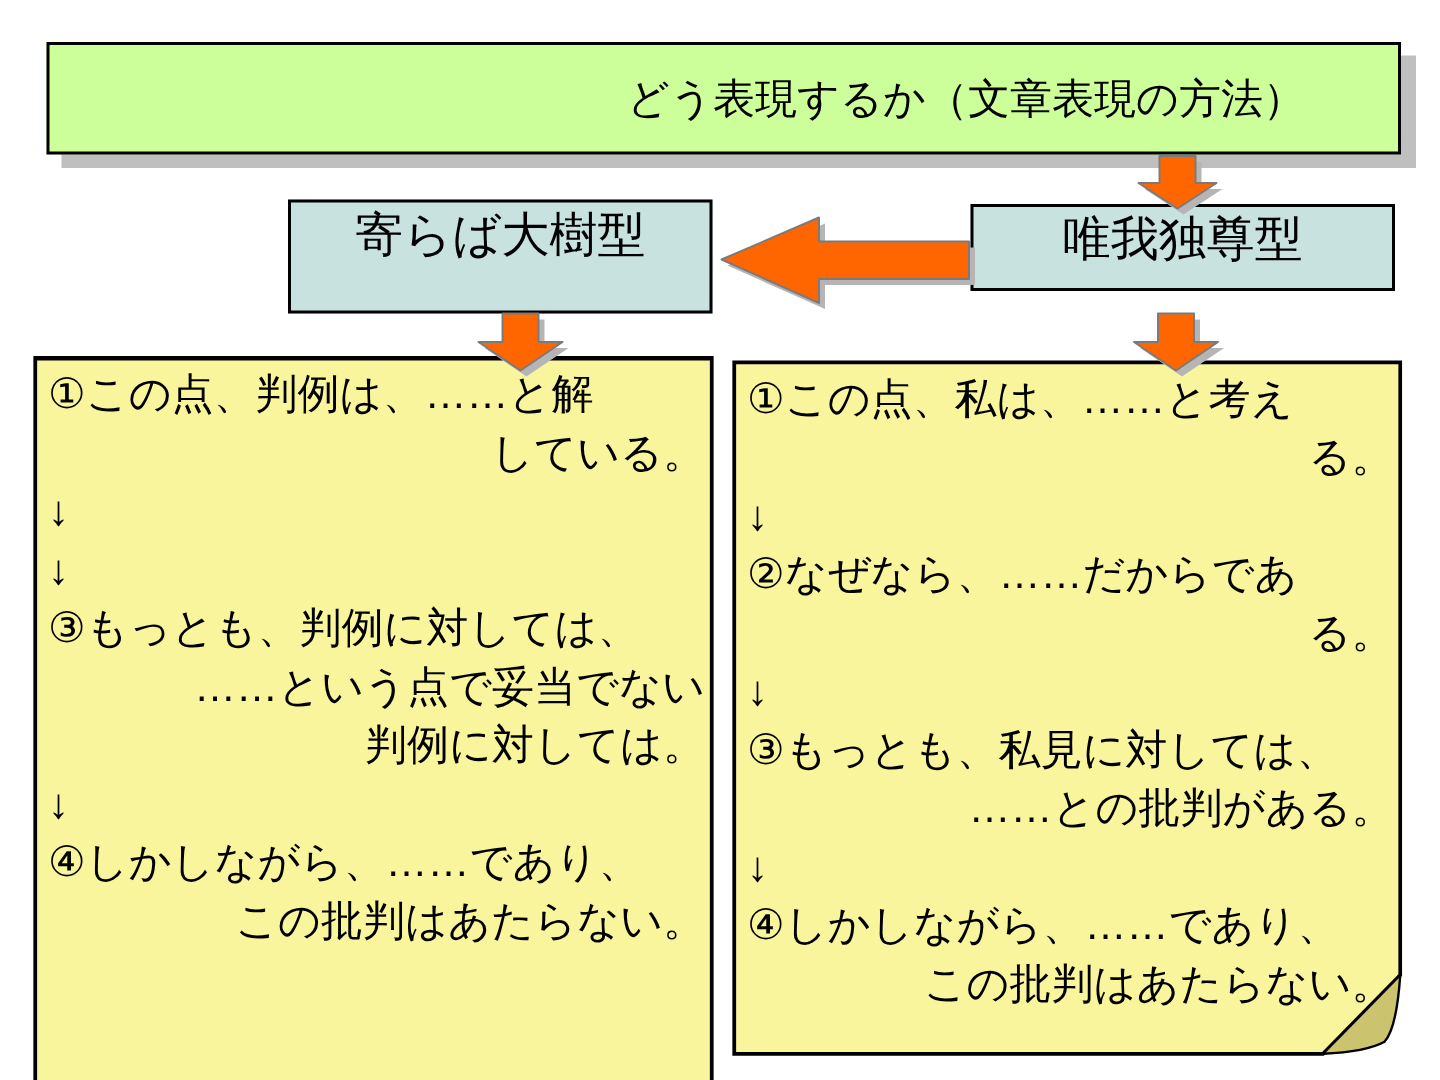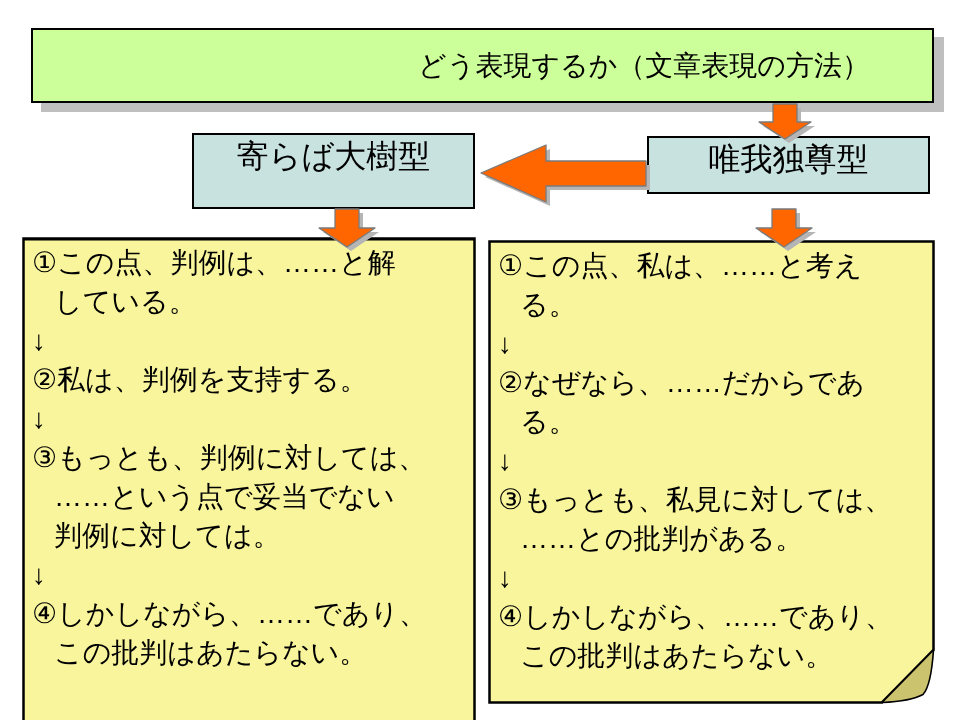--- a/index.html
+++ b/index.html
@@ -47,21 +47,21 @@
   
   .note{z-index:1;}
   .note-left{left:22px;top:237px;width:454px;height:580px;}
   .note-right{left:488px;top:240px;width:447px;height:464px;}
   .note svg.bg{position:absolute;left:0;top:0;width:100%;height:100%;}
   .note .note-text{
     position:absolute;left:0;top:0;right:0;bottom:0;
     padding:6px 6px 0 10px;
   }
   .note-line{font-size:28px;line-height:39px;white-space:nowrap;}
-  .note-line.cont{padding-left:22px;}
+  .note-line.cont{padding-left:22px;text-align:right;}
 
   .note-main{fill:var(--c-yellow);stroke:var(--c-border);stroke-width:2.5;stroke-linejoin:miter;}
   .note-flap{fill:var(--c-fold);stroke:var(--c-border);stroke-width:1.6;stroke-linejoin:round;}
 
   
   .arrows{left:0;top:0;width:960px;height:720px;z-index:5;pointer-events:none;}
   .arrow{fill:var(--c-orange);stroke:#7a7a7a;stroke-width:1.3;stroke-linejoin:round;}
   .arrow-shadow{fill:#b5b5b5;}
 </style>
 </head>
@@ -80,21 +80,20 @@
 
 <div class="abs note note-left">
   <svg class="bg" viewBox="0 0 454 468" preserveAspectRatio="none">
     <path class="note-main" d="M1.5,1.5 H452.5 V414 L401,466.5 H1.5 Z"></path>
     <path class="note-flap" d="M401,466.5 L452.5,414 C451,436 448,452 442,458.5 C433,463.5 417,465.8 401,466.5 Z"></path>
   </svg>
   <div class="note-text">
     <div class="note-line">①この点、判例は、……と解</div>
     <div class="note-line cont">している。</div>
     <div class="note-line">↓</div>
-    <div class="note-line">②私は、判例を支持する。</div>
     <div class="note-line">↓</div>
     <div class="note-line">③もっとも、判例に対しては、</div>
     <div class="note-line cont">……という点で妥当でない</div>
     <div class="note-line cont">判例に対しては。</div>
     <div class="note-line">↓</div>
     <div class="note-line">④しかしながら、……であり、</div>
     <div class="note-line cont">この批判はあたらない。</div>
   </div>
 </div>
 

